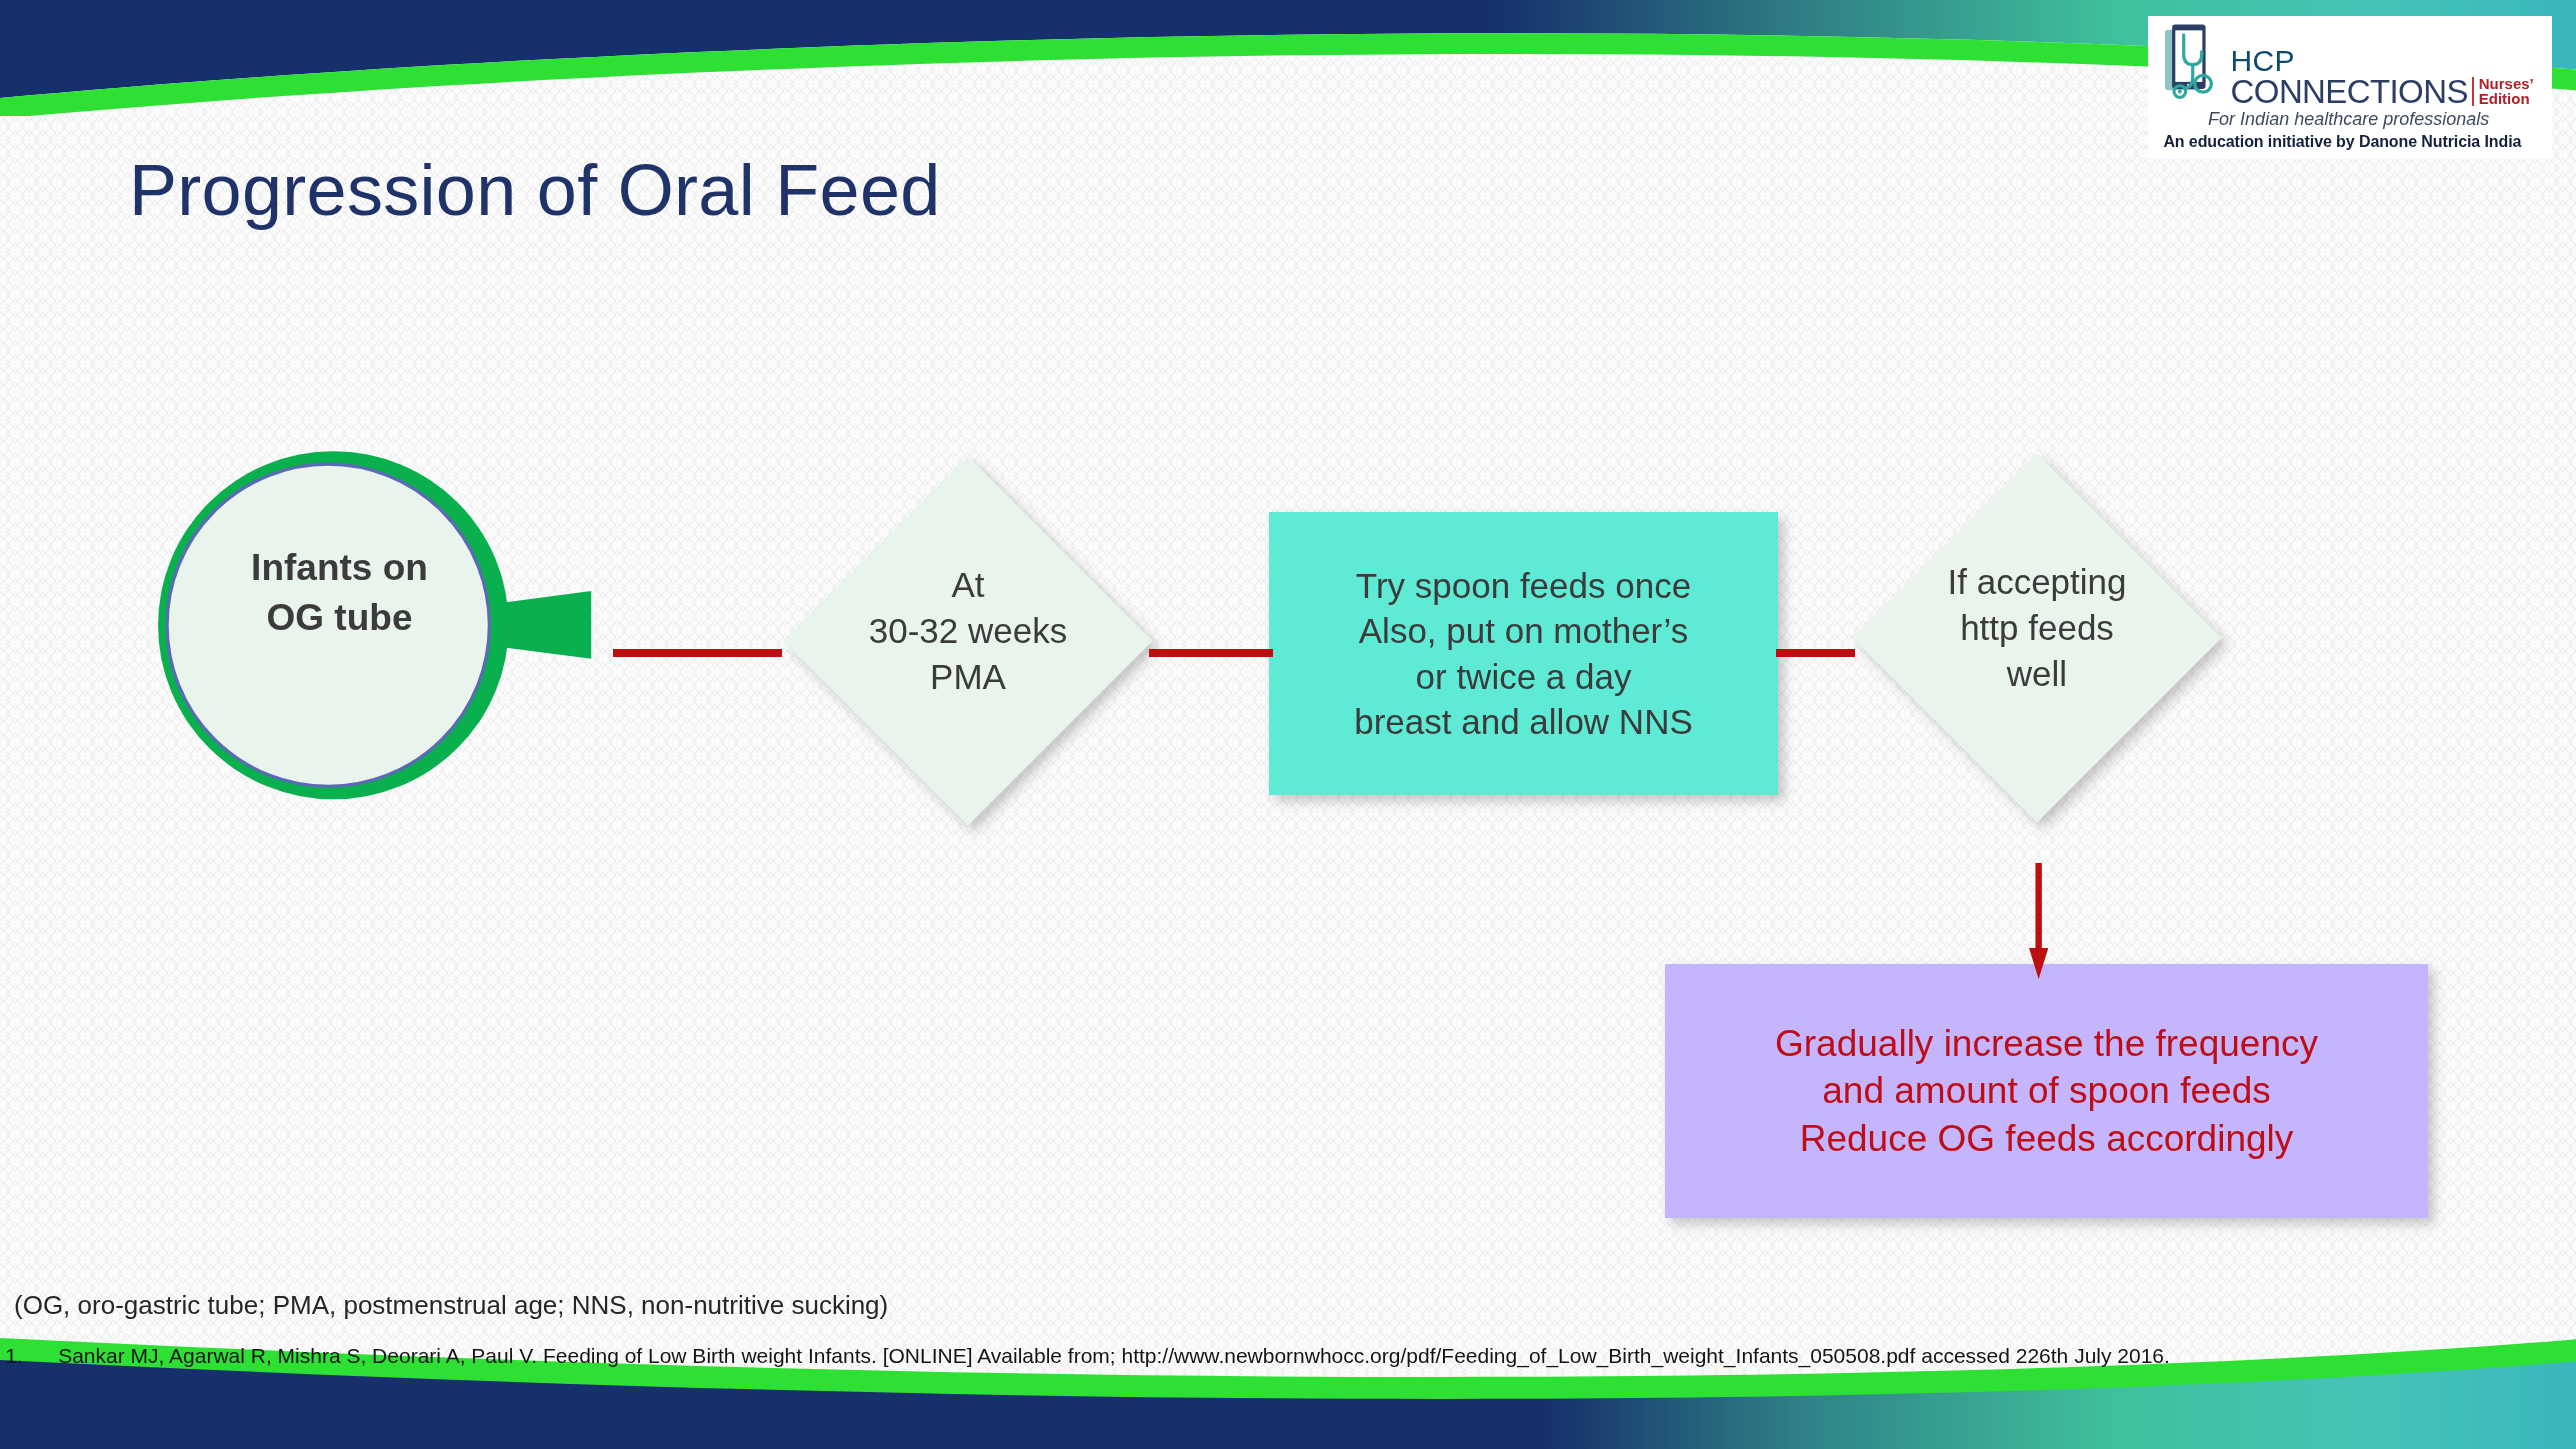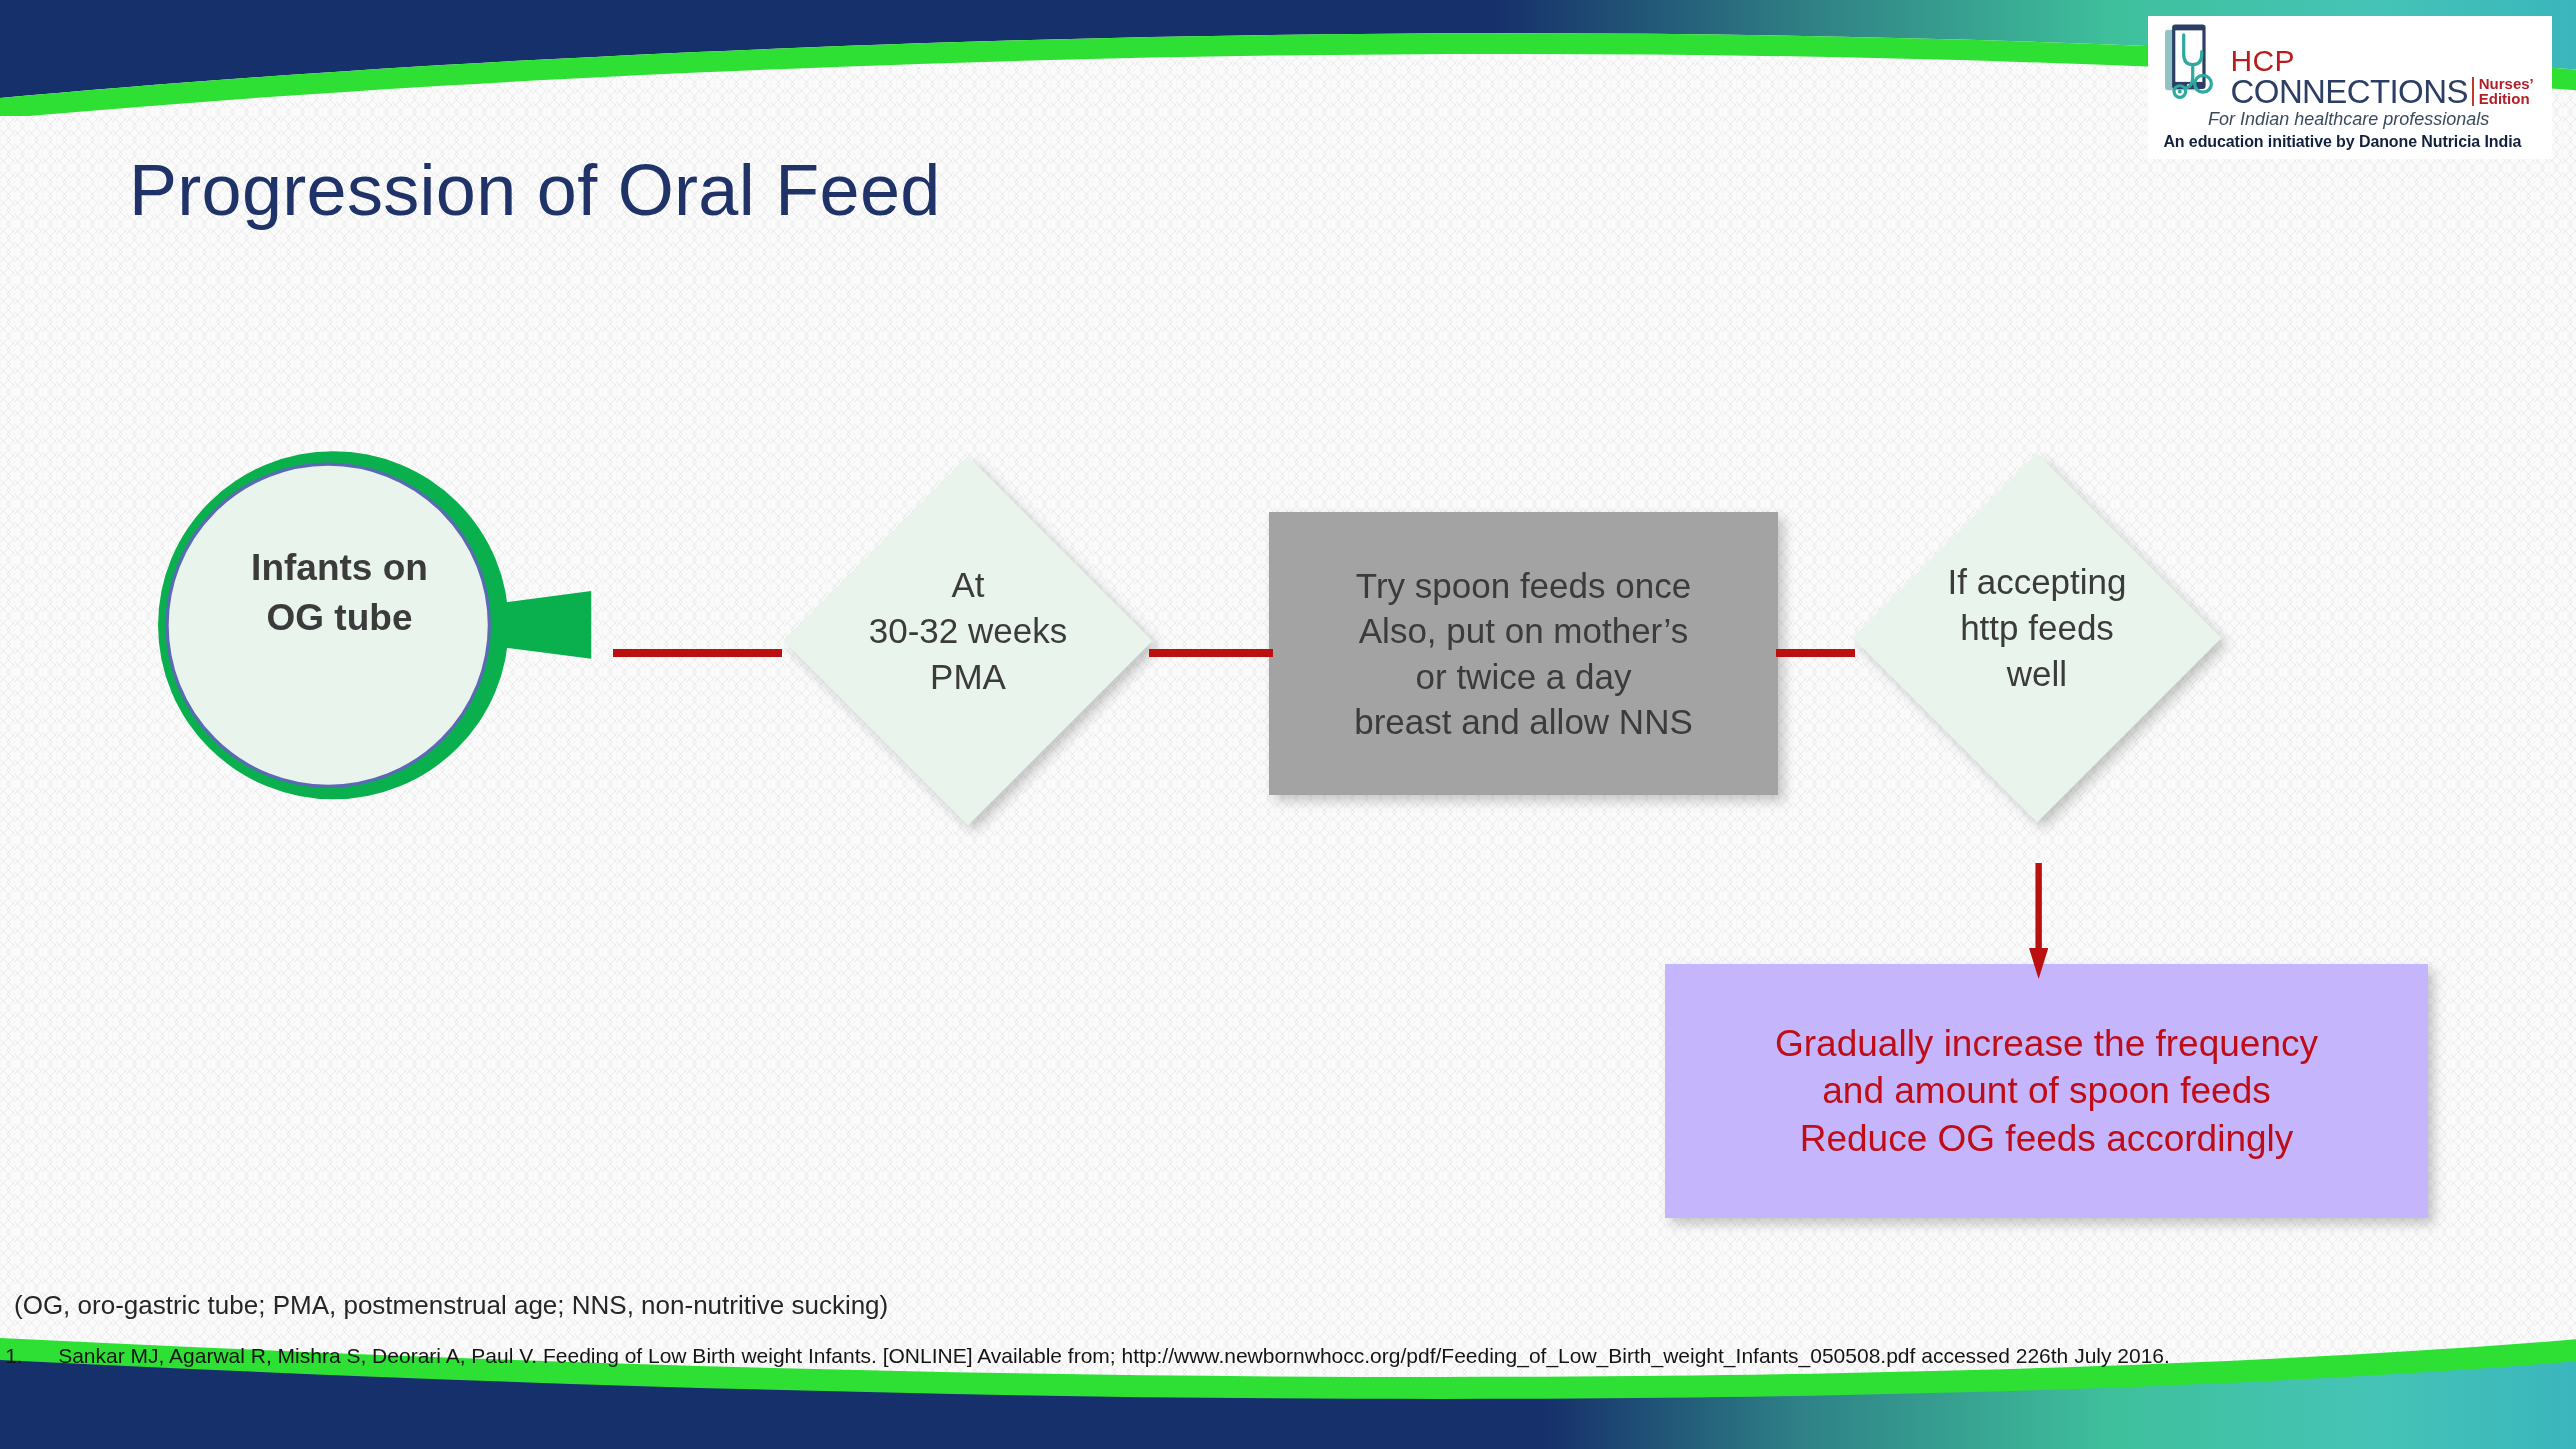--- a/index.html
+++ b/index.html
@@ -41,21 +41,21 @@
     width: 404px; height: 143px;
     background: #ffffff;
     z-index: 6;
     display: flex; align-items: center; justify-content: center;
   }
   #logo-inner { width: 386px; padding: 3.9px 6.4px 5.2px 6.4px; }
   .logo-row { display: flex; align-items: flex-end; }
   #logo-device { width: 62px; height: 85px; flex: 0 0 62px; margin-right: 5.2px; }
   #logo-words { flex: 1 1 auto; }
   #logo-hcp {
-    font-size: 30px; color: #b91c1c; letter-spacing: 0.3px;
+    font-size: 30px; color: #0c4a6e; letter-spacing: 0.3px;
     line-height: .98; font-family: "Liberation Sans", sans-serif;
   }
   #logo-conn-row { display: flex; align-items: stretch; }
   #logo-connections {
     font-size: 33px; color: #2c3e63; letter-spacing: -0.6px;
     line-height: .96; font-family: "Liberation Sans", sans-serif;
   }
   #logo-divider { width: 1.9px; background: #c0392b; margin: 1.3px 4.5px 1.3px 4.5px; }
   #logo-edition {
     font-size: 15px; color: #b0202a; font-weight: bold; line-height: 1.03;
@@ -125,21 +125,21 @@
   #diamond-pma .diamond-text { top: 108px; }
 
   #diamond-accept { left: 1850px; top: 451px; width: 374px; height: 374px; }
   #diamond-accept .diamond-text { top: 108px; }
 
   
   #box-spoon {
     position: absolute;
     left: 1269px; top: 512px;
     width: 509px; height: 283px;
-    background: #a3a3a3;
+    background: #5eead4;
     z-index: 4;
     display: flex; align-items: center; justify-content: center;
   }
   #box-spoon-text {
     text-align: center;
     color: #3b3b3b;
     font-size: 35px;
     line-height: 1.29;
     font-family: "Liberation Sans", sans-serif;
     padding: 0 10.3px;

